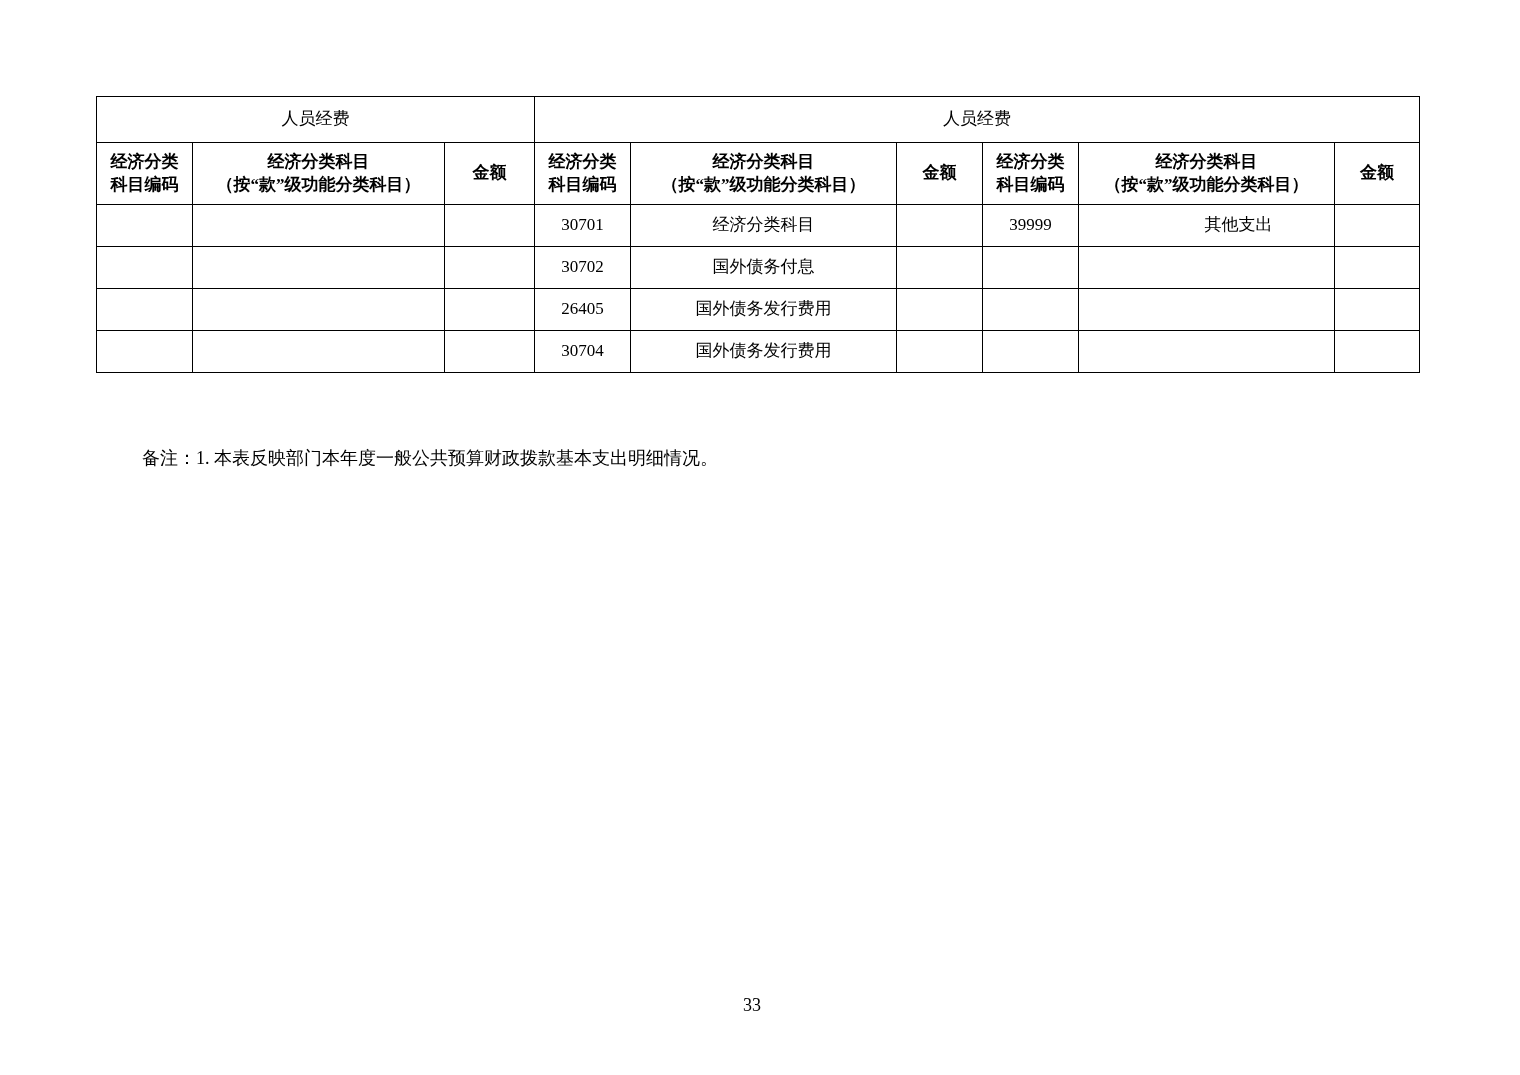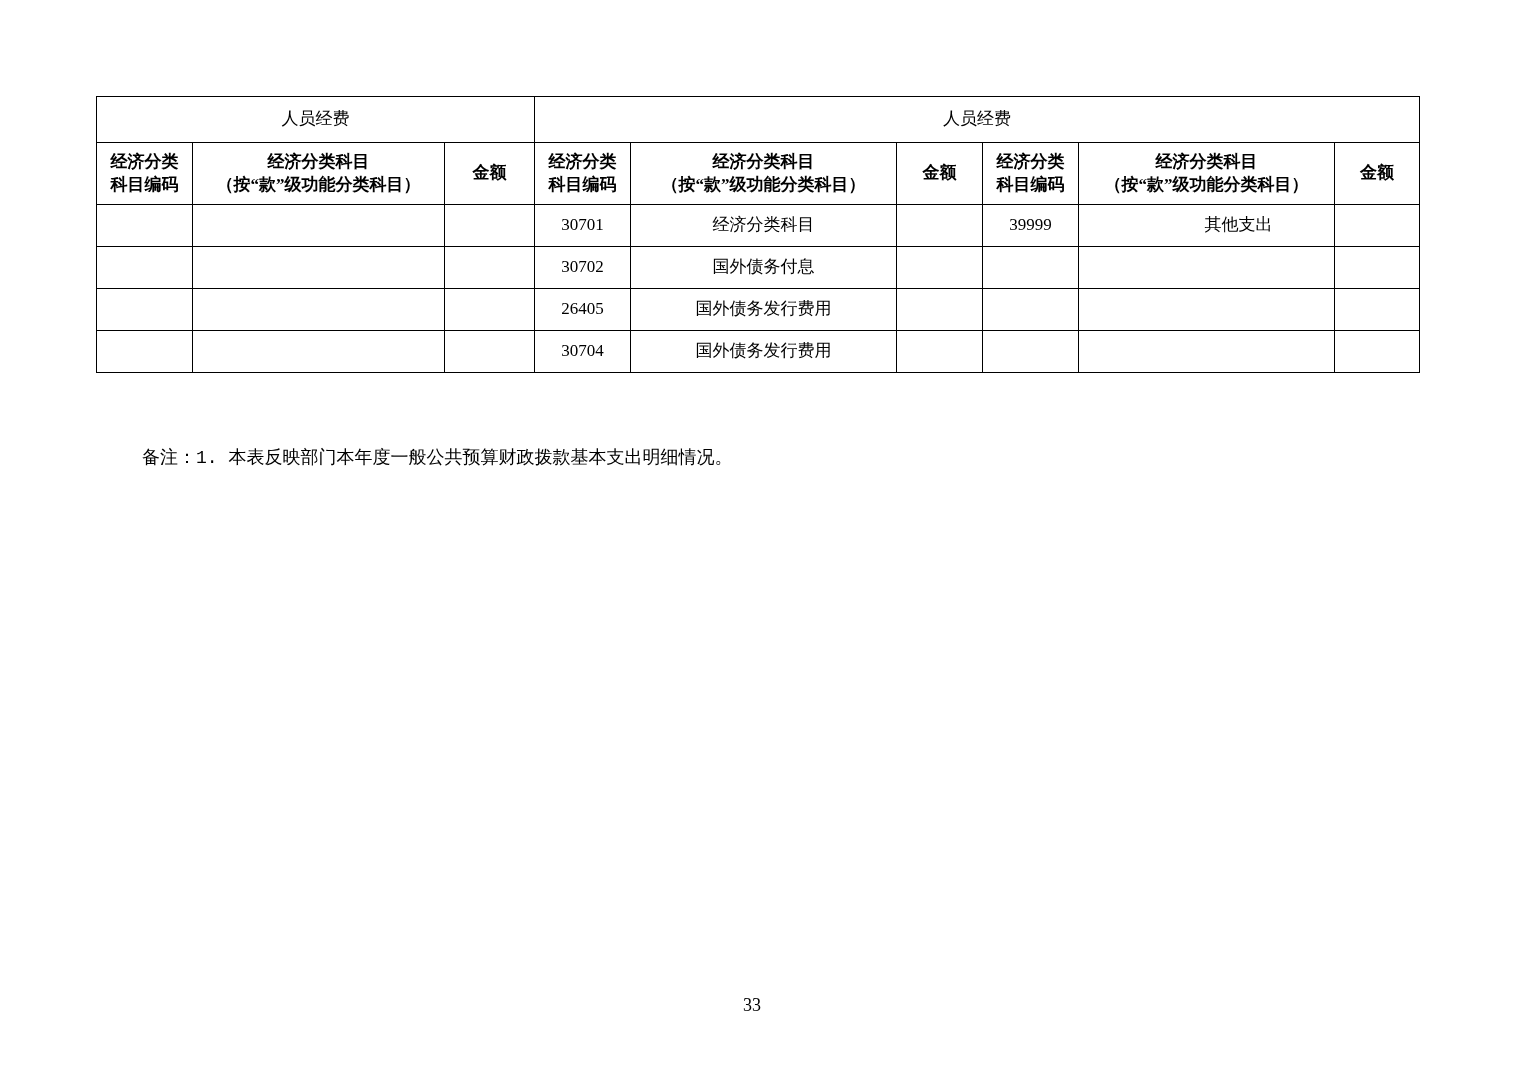--- a/index.html
+++ b/index.html
@@ -77,21 +77,21 @@
   .amount-cell {
     text-align: right;
     padding-right: 12px;
   }
   .notes {
     position: absolute;
     left: 142px;
     top: 442px;
     font-size: 18px;
     line-height: 1.85;
-    font-family: Liberation Mono, monospace;
+    font-family: Liberation Serif, serif;
     white-space: nowrap;
   }
   .notes .n-line2 {
     padding-left: 52px;
   }
   .page-number {
     position: absolute;
     left: 0;
     right: 16px;
     top: 995px;

